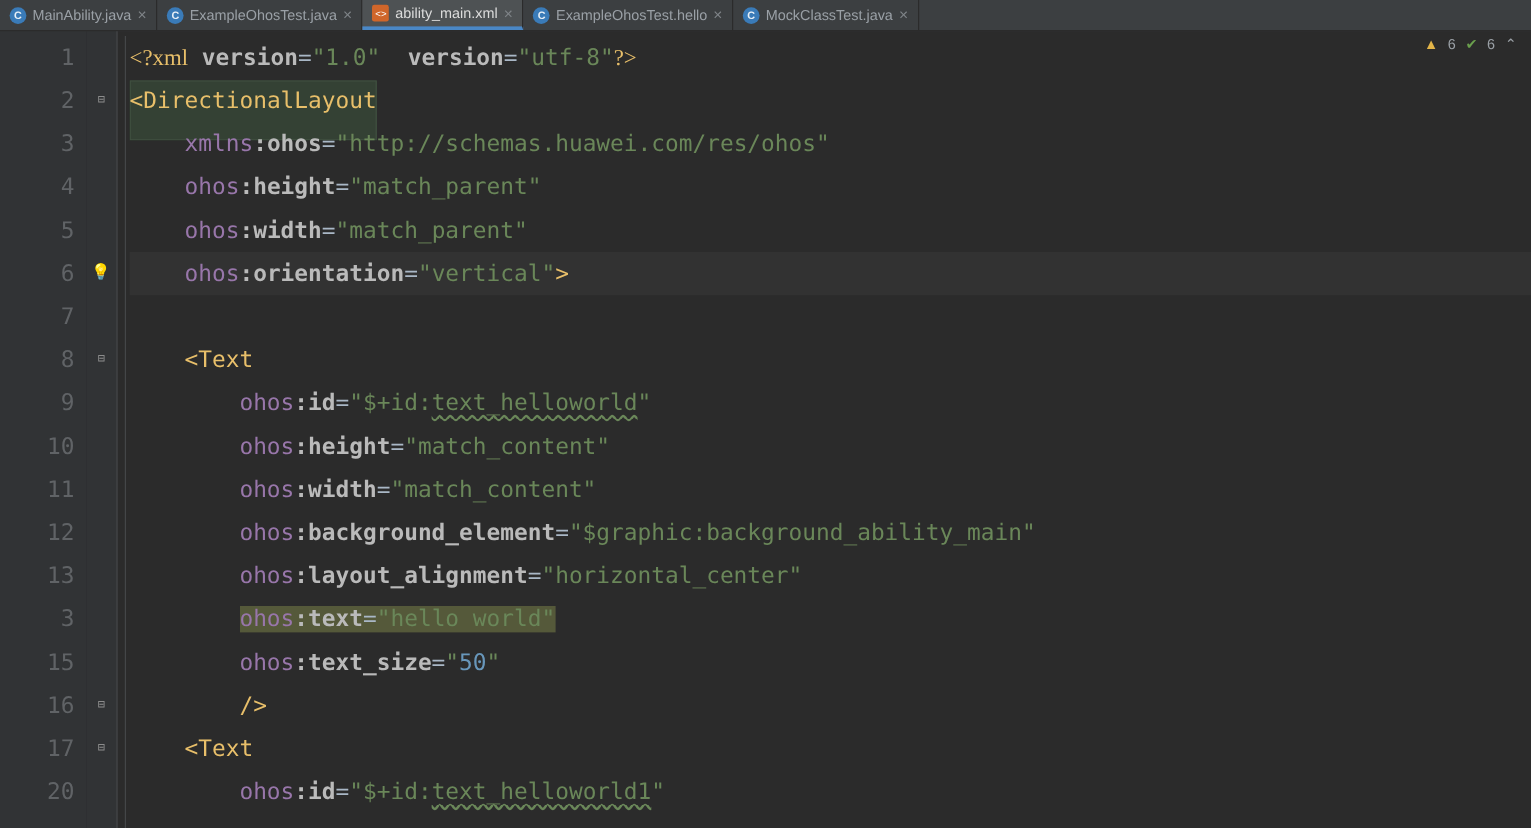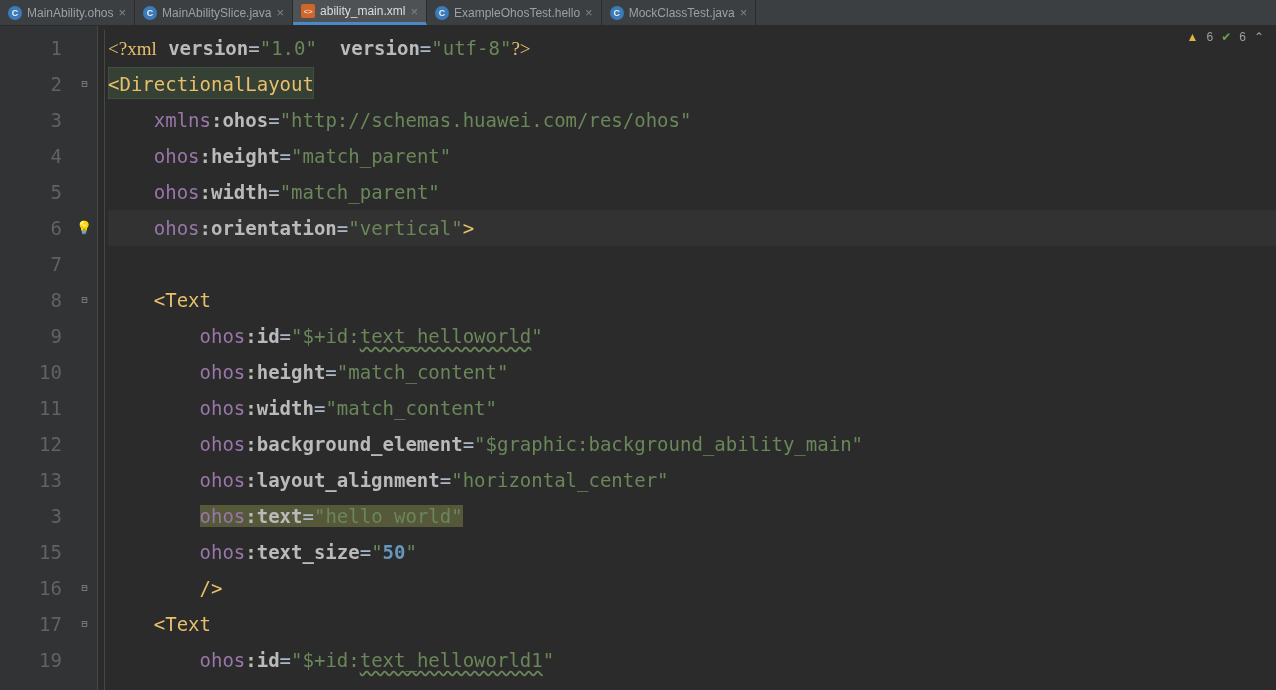--- a/index.html
+++ b/index.html
@@ -130,21 +130,21 @@
     background: #55593a;
   }
   
   .t-punct   { color: #e8bf6a; }
   .t-tag     { color: #e8bf6a; }
   .t-pi      { color: #e8bf6a; font-family: Liberation Serif, serif; }
   .t-ns      { color: #9876aa; }
   .t-attr    { color: #bababa; font-weight: bold; }
   .t-eq      { color: #a9b7c6; }
   .t-str     { color: #6a8759; }
-  .t-strnum  { color: #6897bb; font-weight: bold; }
+  .t-strnum  { color: #6897bb; }
   .wavy {
     text-decoration: underline wavy #6a8759;
     text-underline-offset: 3px;
   }
   
   .inspect {
     position: absolute;
     top: 4px;
     right: 12px;
     display: flex;
@@ -161,26 +161,26 @@
   }
   .warn { color: #e2b448; }
   .ok   { color: #6a9f4d; }
 </style>
 </head>
 <body>
 
 <div class="tabs" id="tabs-container">
     <div class="tab">
       <span class="icon-c">C</span>
-      <span>MainAbility.ohos</span>
-      <span class="close">×</span>
-    </div>
-    <div class="tab">
-      <span class="icon-c">C</span>
-      <span>MainAbilitySlice.java</span>
+      <span>MainAbility.java</span>
+      <span class="close">×</span>
+    </div>
+    <div class="tab">
+      <span class="icon-c">C</span>
+      <span>ExampleOhosTest.java</span>
       <span class="close">×</span>
     </div>
     <div class="tab active">
       <span class="icon-xml">&lt;&gt;</span>
       <span>ability_main.xml</span>
       <span class="close">×</span>
     </div>
     <div class="tab">
       <span class="icon-c">C</span>
       <span>ExampleOhosTest.hello</span>
@@ -205,21 +205,21 @@
       <div class="gutter-line">8</div>
       <div class="gutter-line">9</div>
       <div class="gutter-line">10</div>
       <div class="gutter-line">11</div>
       <div class="gutter-line">12</div>
       <div class="gutter-line">13</div>
       <div class="gutter-line">3</div>
       <div class="gutter-line">15</div>
       <div class="gutter-line">16</div>
       <div class="gutter-line">17</div>
-      <div class="gutter-line">19</div>
+      <div class="gutter-line">20</div>
     </div>
   <div class="marks" id="marks">
       <div class="mark-line"></div>
       <div class="mark-line">
         <span class="fold">⊟</span>
       </div>
       <div class="mark-line"></div>
       <div class="mark-line"></div>
       <div class="mark-line"></div>
       <div class="mark-line">
@@ -247,21 +247,21 @@
   <div class="code" id="code">
     <div class="inspect">
       <span class="warn">▲</span>
       <span>6</span>
       <span class="ok">✔</span>
       <span>6</span>
       <span class="chev">⌃</span>
     </div>
     <div class="border-line"></div>
   <div class="code-line"><span class="t-pi">&lt;?xml</span><span class="t-attr"> version</span><span class="t-eq">=</span><span class="t-str">"1.0"</span><span class="t-attr">  version</span><span class="t-eq">=</span><span class="t-str">"utf-8"</span><span class="t-pi">?&gt;</span></div>
-      <div class="code-line"><span class="tag-hl" style="display: inline-block; height: 32px; line-height: 34px;"><span class="t-punct">&lt;</span><span class="t-tag">DirectionalLayout</span></span></div>
+      <div class="code-line"><span class="tag-hl" style="display: inline-block; height: 50px; line-height: 34px;"><span class="t-punct">&lt;</span><span class="t-tag">DirectionalLayout</span></span></div>
       <div class="code-line"><span>    </span><span class="t-ns">xmlns</span><span class="t-attr">:ohos</span><span class="t-eq">=</span><span class="t-str">"http://schemas.huawei.com/res/ohos"</span></div>
       <div class="code-line"><span>    </span><span class="t-ns">ohos</span><span class="t-attr">:height</span><span class="t-eq">=</span><span class="t-str">"match_parent"</span></div>
       <div class="code-line"><span>    </span><span class="t-ns">ohos</span><span class="t-attr">:width</span><span class="t-eq">=</span><span class="t-str">"match_parent"</span></div>
       <div class="code-line hl-line"><span>    </span><span class="t-ns">ohos</span><span class="t-attr">:orientation</span><span class="t-eq">=</span><span class="t-str">"vertical"</span><span class="t-punct">&gt;</span></div>
       <div class="code-line"></div>
       <div class="code-line"><span>    </span><span class="t-punct">&lt;</span><span class="t-tag">Text</span></div>
       <div class="code-line"><span>        </span><span class="t-ns">ohos</span><span class="t-attr">:id</span><span class="t-eq">=</span><span class="t-str">"$+id:</span><span class="t-str wavy">text_helloworld</span><span class="t-str">"</span></div>
       <div class="code-line"><span>        </span><span class="t-ns">ohos</span><span class="t-attr">:height</span><span class="t-eq">=</span><span class="t-str">"match_content"</span></div>
       <div class="code-line"><span>        </span><span class="t-ns">ohos</span><span class="t-attr">:width</span><span class="t-eq">=</span><span class="t-str">"match_content"</span></div>
       <div class="code-line"><span>        </span><span class="t-ns">ohos</span><span class="t-attr">:background_element</span><span class="t-eq">=</span><span class="t-str">"$graphic:background_ability_main"</span></div>

